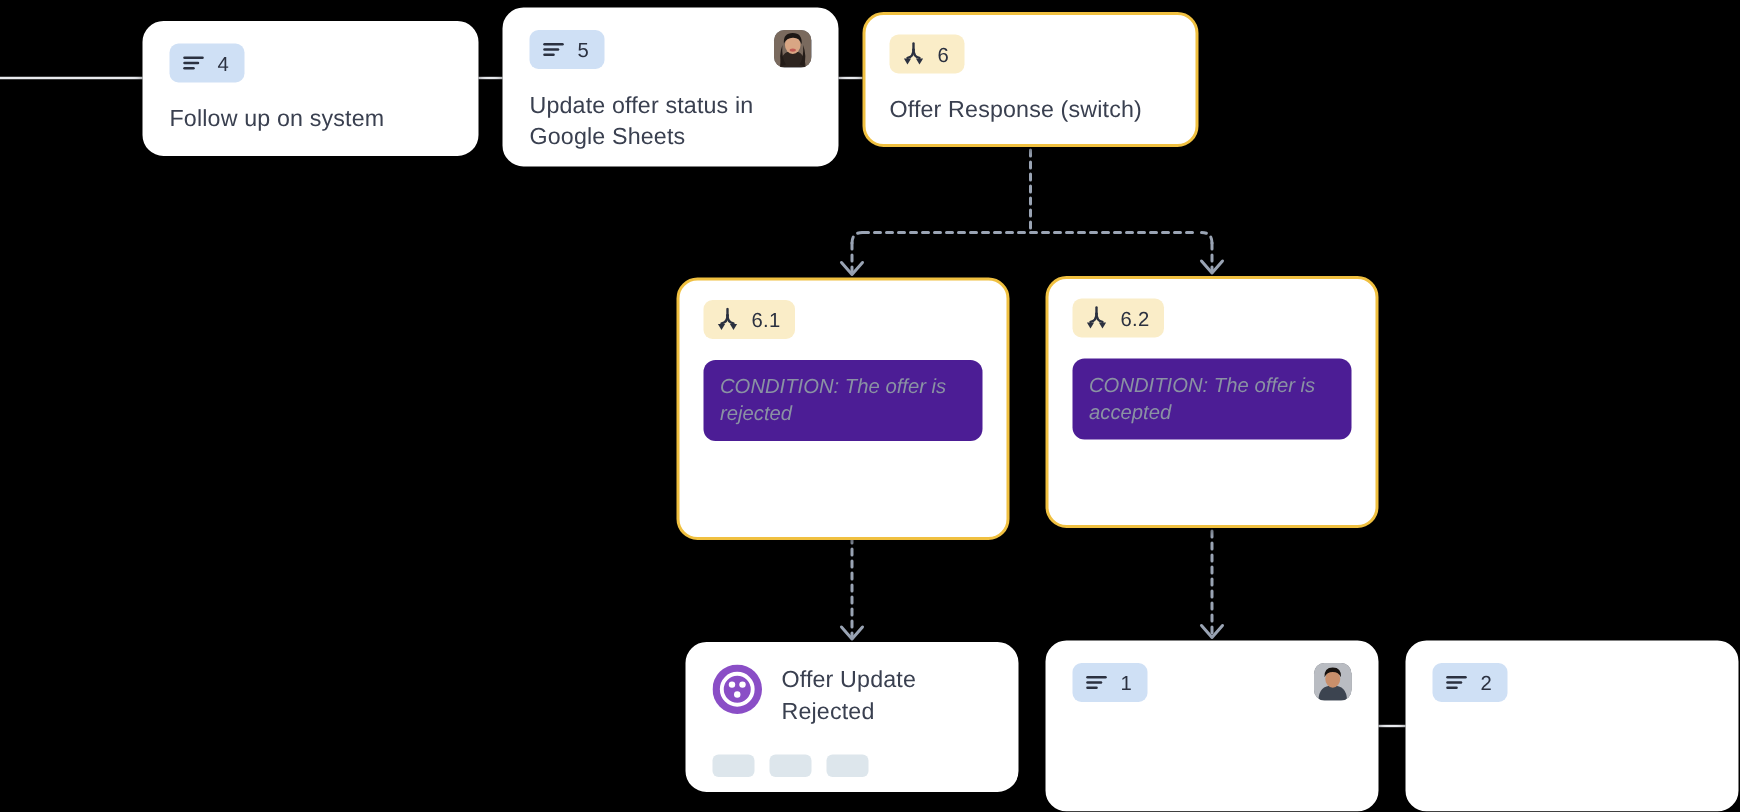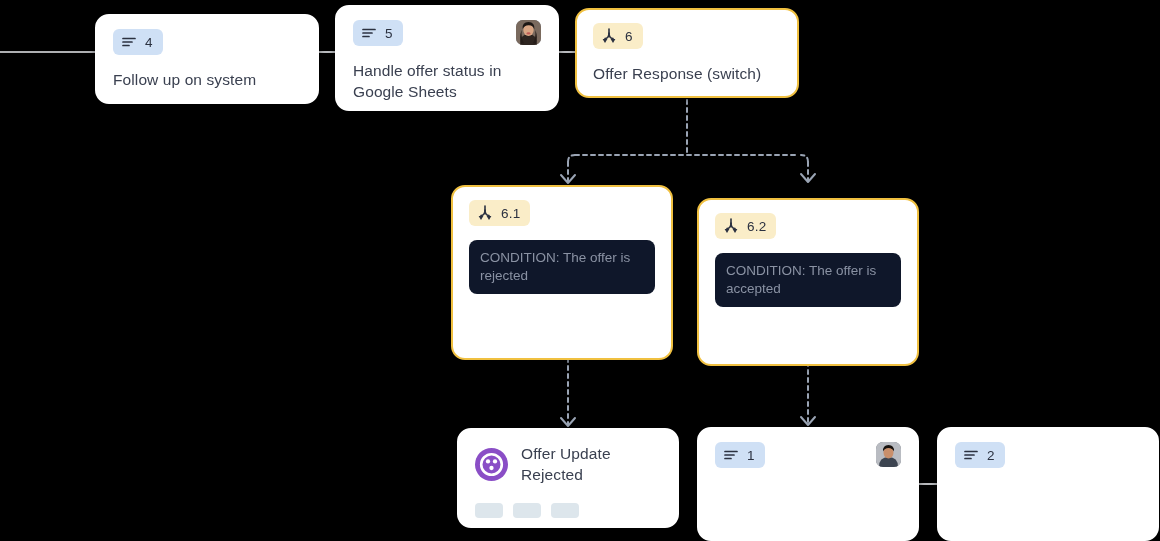--- a/index.html
+++ b/index.html
@@ -55,40 +55,41 @@
 
   .avatar {
     width: 25px; height: 25px; border-radius: 7px;
     overflow: hidden; flex: 0 0 auto;
     background: #6b6f78;
   }
   .avatar svg { display: block; width: 25px; height: 25px; }
 
   .condition {
     margin-top: 14px;
-    background: #0f172a;
+    background: #4c1d95;
     border-radius: 8px;
     padding: 9px 11px;
     font-size: 13.5px;
     line-height: 18px;
     color: #8a92a3;
-  }
-
-  
-  .integ-row { display: flex; align-items: center; gap: 13px; }
+    font-style: italic;
+  }
+
+  
+  .integ-row { display: flex; gap: 13px; }
   .integ-ico { width: 33px; height: 33px; flex: 0 0 auto; }
   .chips { display: flex; gap: 10px; margin-top: 18px; }
   .chip { width: 28px; height: 15px; border-radius: 4px; background: #dde6ec; }
 
   
   #card-4   { left: 95px;  top: 14px;  width: 224px; height: 90px; }
   #card-5   { left: 335px; top: 5px;   width: 224px; height: 106px; }
   #card-6   { left: 575px; top: 8px;   width: 224px; height: 90px; }
   #card-61  { left: 451px; top: 185px; width: 222px; height: 175px; }
-  #card-62  { left: 697px; top: 198px; width: 222px; height: 168px; }
+  #card-62  { left: 697px; top: 184px; width: 222px; height: 168px; }
   #card-rej { left: 457px; top: 428px; width: 222px; height: 100px; }
   #card-1   { left: 697px; top: 427px; width: 222px; height: 114px; }
   #card-2   { left: 937px; top: 427px; width: 222px; height: 114px; }
 </style>
 </head>
 <body>
 
 <div id="canvas">
 
   <svg id="wires" viewBox="0 0 1160 541">
@@ -158,21 +159,21 @@
             <rect width="25" height="25" fill="#7a6a5e"></rect>
             <path d="M4 25 Q4 14 12.5 14 Q21 14 21 25 Z" fill="#2e2520"></path>
             <ellipse cx="12.5" cy="10" rx="5.2" ry="6" fill="#d9a684"></ellipse>
             <path d="M6.6 9 Q6 2 12.5 2 Q19 2 18.4 9.5 Q17 5 12.5 5.2 Q8.4 5.4 6.6 9 Z" fill="#1d1714"></path>
             <path d="M5.6 10 Q5 19 8 23 L5 24 Q3 17 5.6 10 Z" fill="#241c18"></path>
             <path d="M19.4 10 Q20 19 17 23 L20 24 Q22 17 19.4 10 Z" fill="#241c18"></path>
             <ellipse cx="12.5" cy="13.4" rx="2.1" ry="1.1" fill="#c25b55"></ellipse>
           </svg>
         </span>
       </div>
-      <div class="title">Handle offer status in Google Sheets</div>
+      <div class="title">Update offer status in Google Sheets</div>
     </div>
   </div>
 
   <div class="card switch" id="card-6">
     <div class="card-inner">
       <div class="badge-row">
         <span class="badge switch">
           <svg class="badge-ico" viewBox="0 0 16 16">
             <g stroke="#2b3140" stroke-width="1.6" fill="none" stroke-linecap="round">
               <line x1="8" y1="1" x2="8" y2="5.2"></line>

